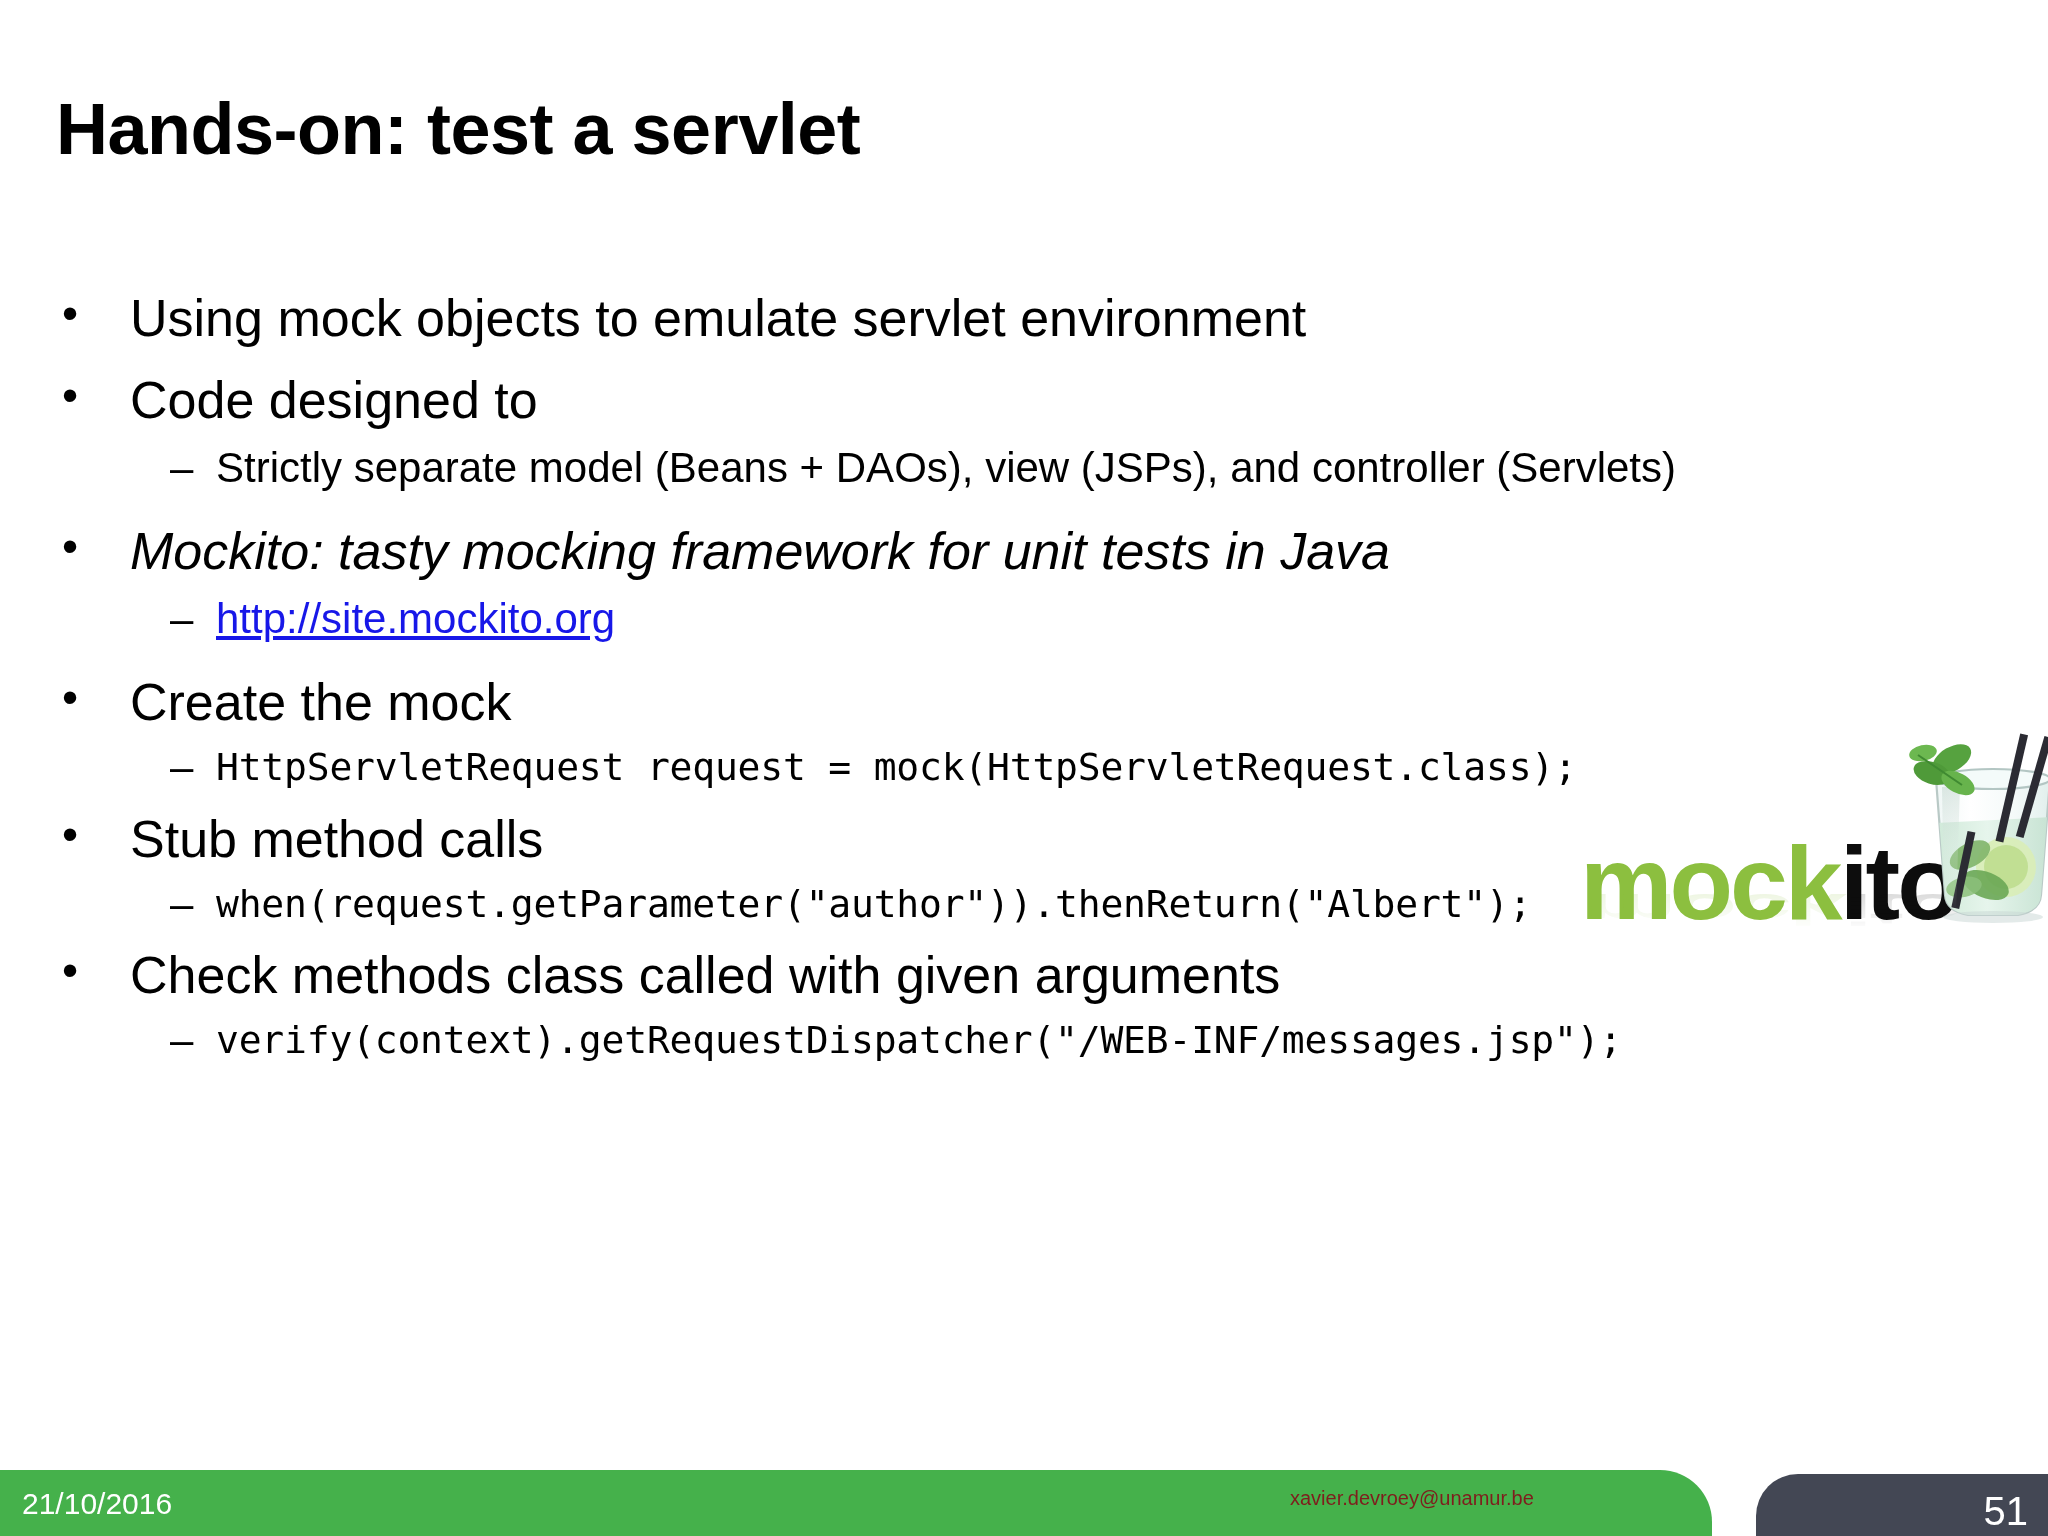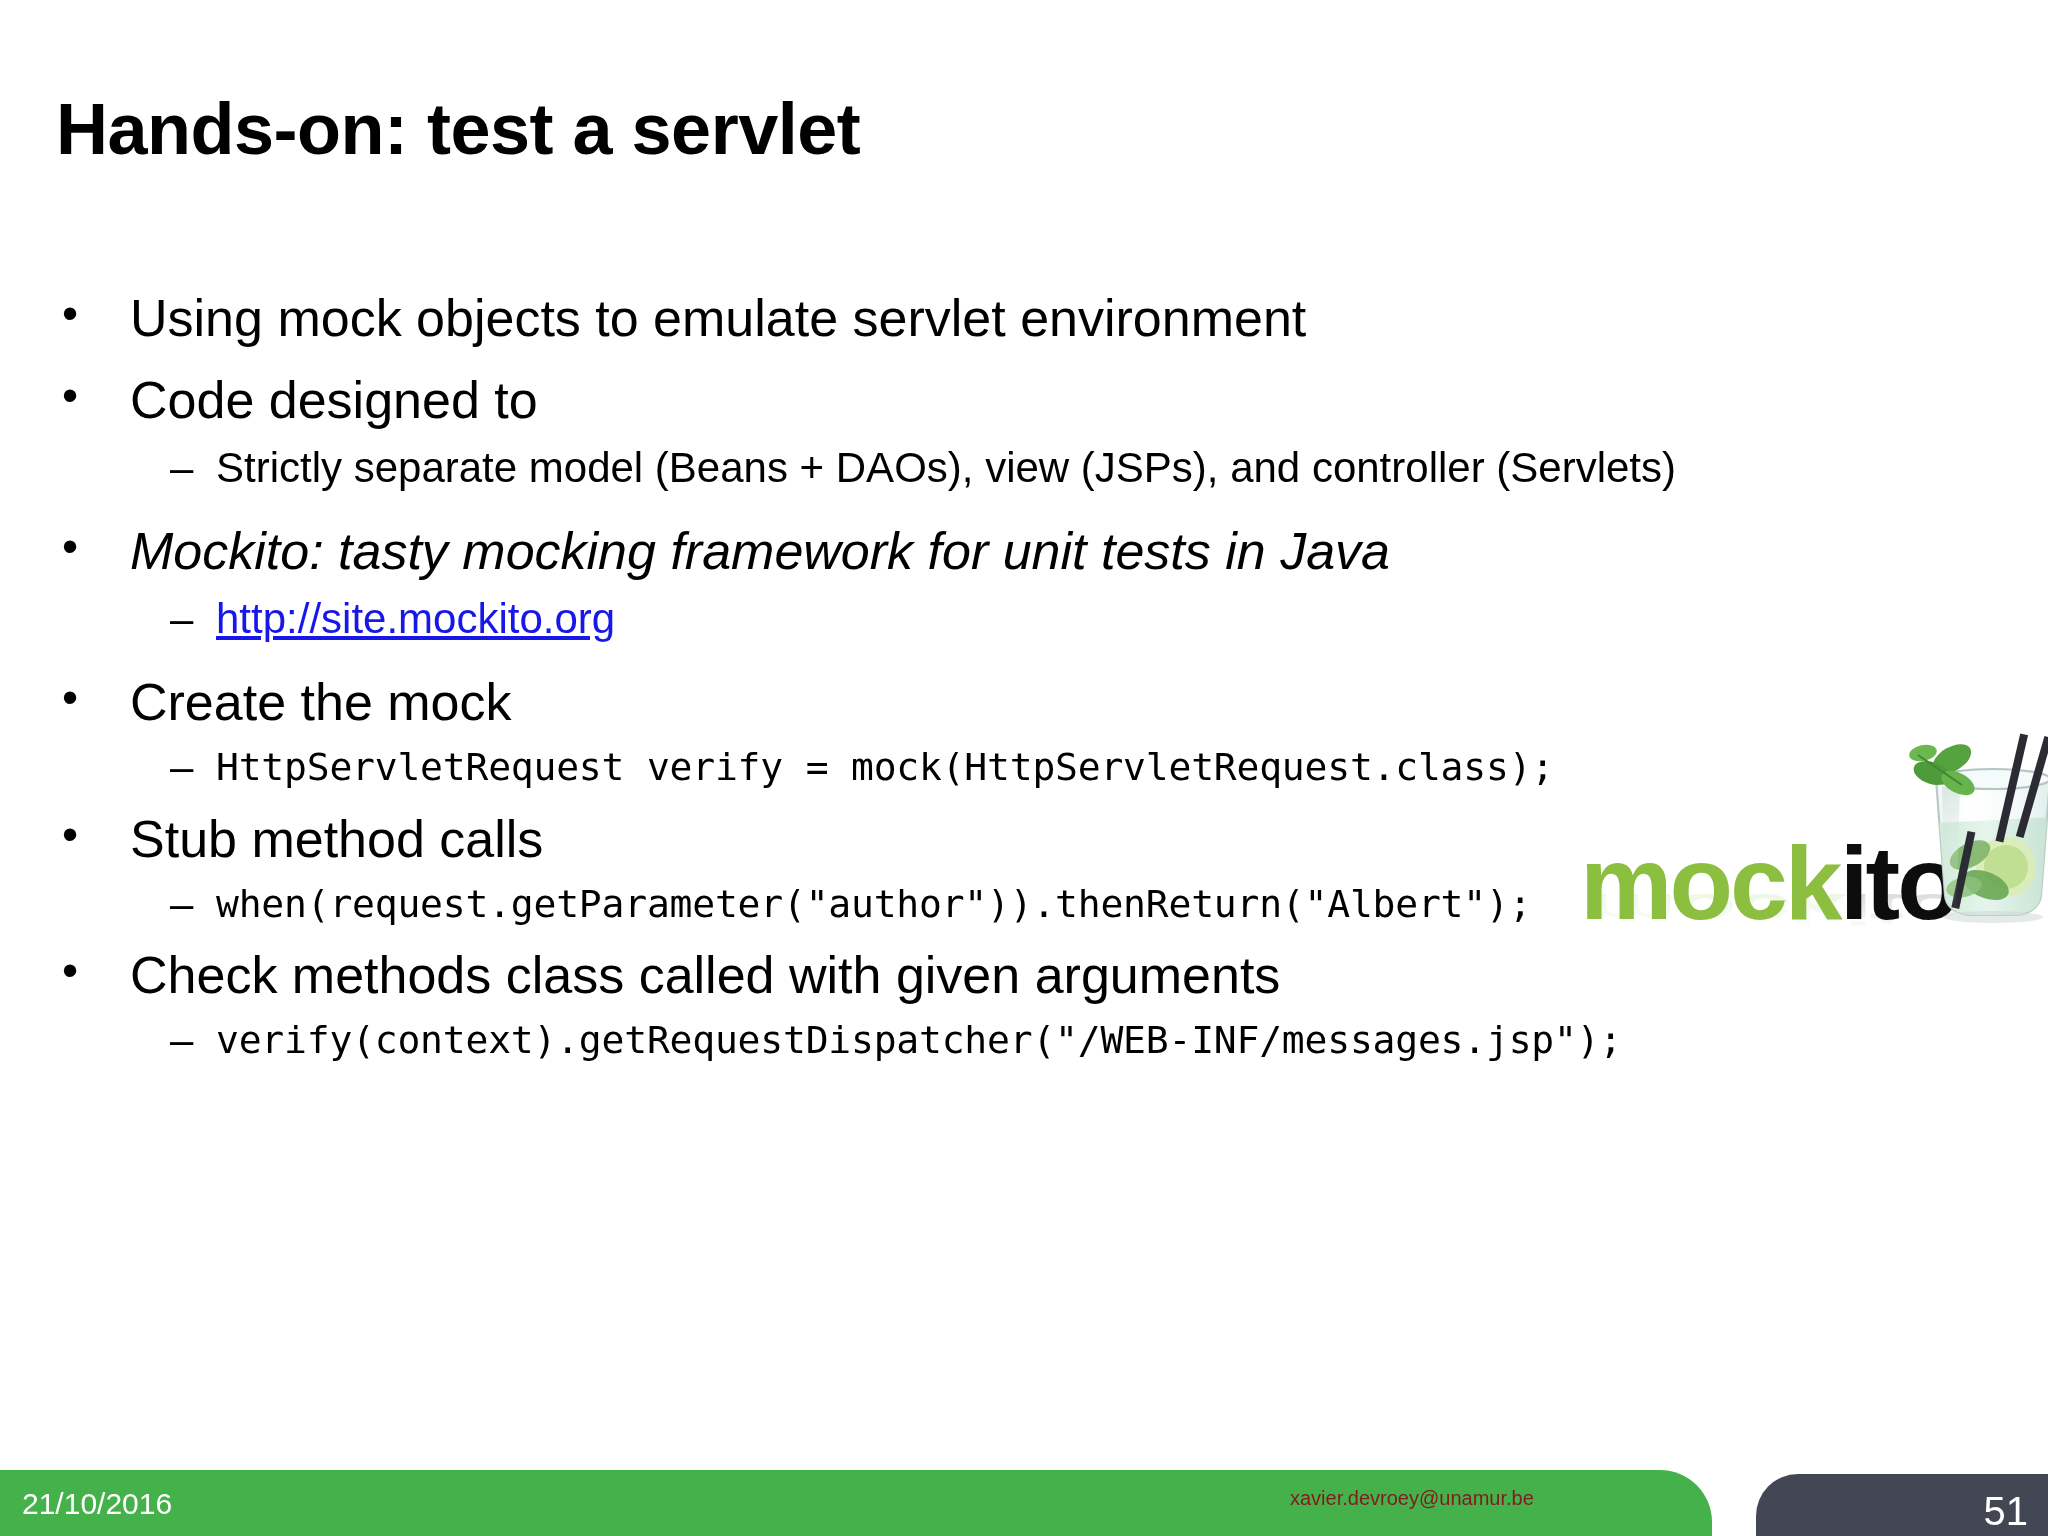--- a/index.html
+++ b/index.html
@@ -228,21 +228,21 @@
       <a class="txt link" href="#">http://site.mockito.org</a>
     </div>
 
     <div class="bullet-l1 tight">
       <span class="mark">•</span>
       <span class="txt">Create the mock</span>
     </div>
 
     <div class="bullet-l2 code gap-after-sub">
       <span class="mark">–</span>
-      <span class="txt">HttpServletRequest verify = mock(HttpServletRequest.class);</span>
+      <span class="txt">HttpServletRequest request = mock(HttpServletRequest.class);</span>
     </div>
 
     <div class="bullet-l1 tight">
       <span class="mark">•</span>
       <span class="txt">Stub method calls</span>
     </div>
 
     <div class="bullet-l2 code gap-after-sub">
       <span class="mark">–</span>
       <span class="txt">when(request.getParameter("author")).thenReturn("Albert");</span>

